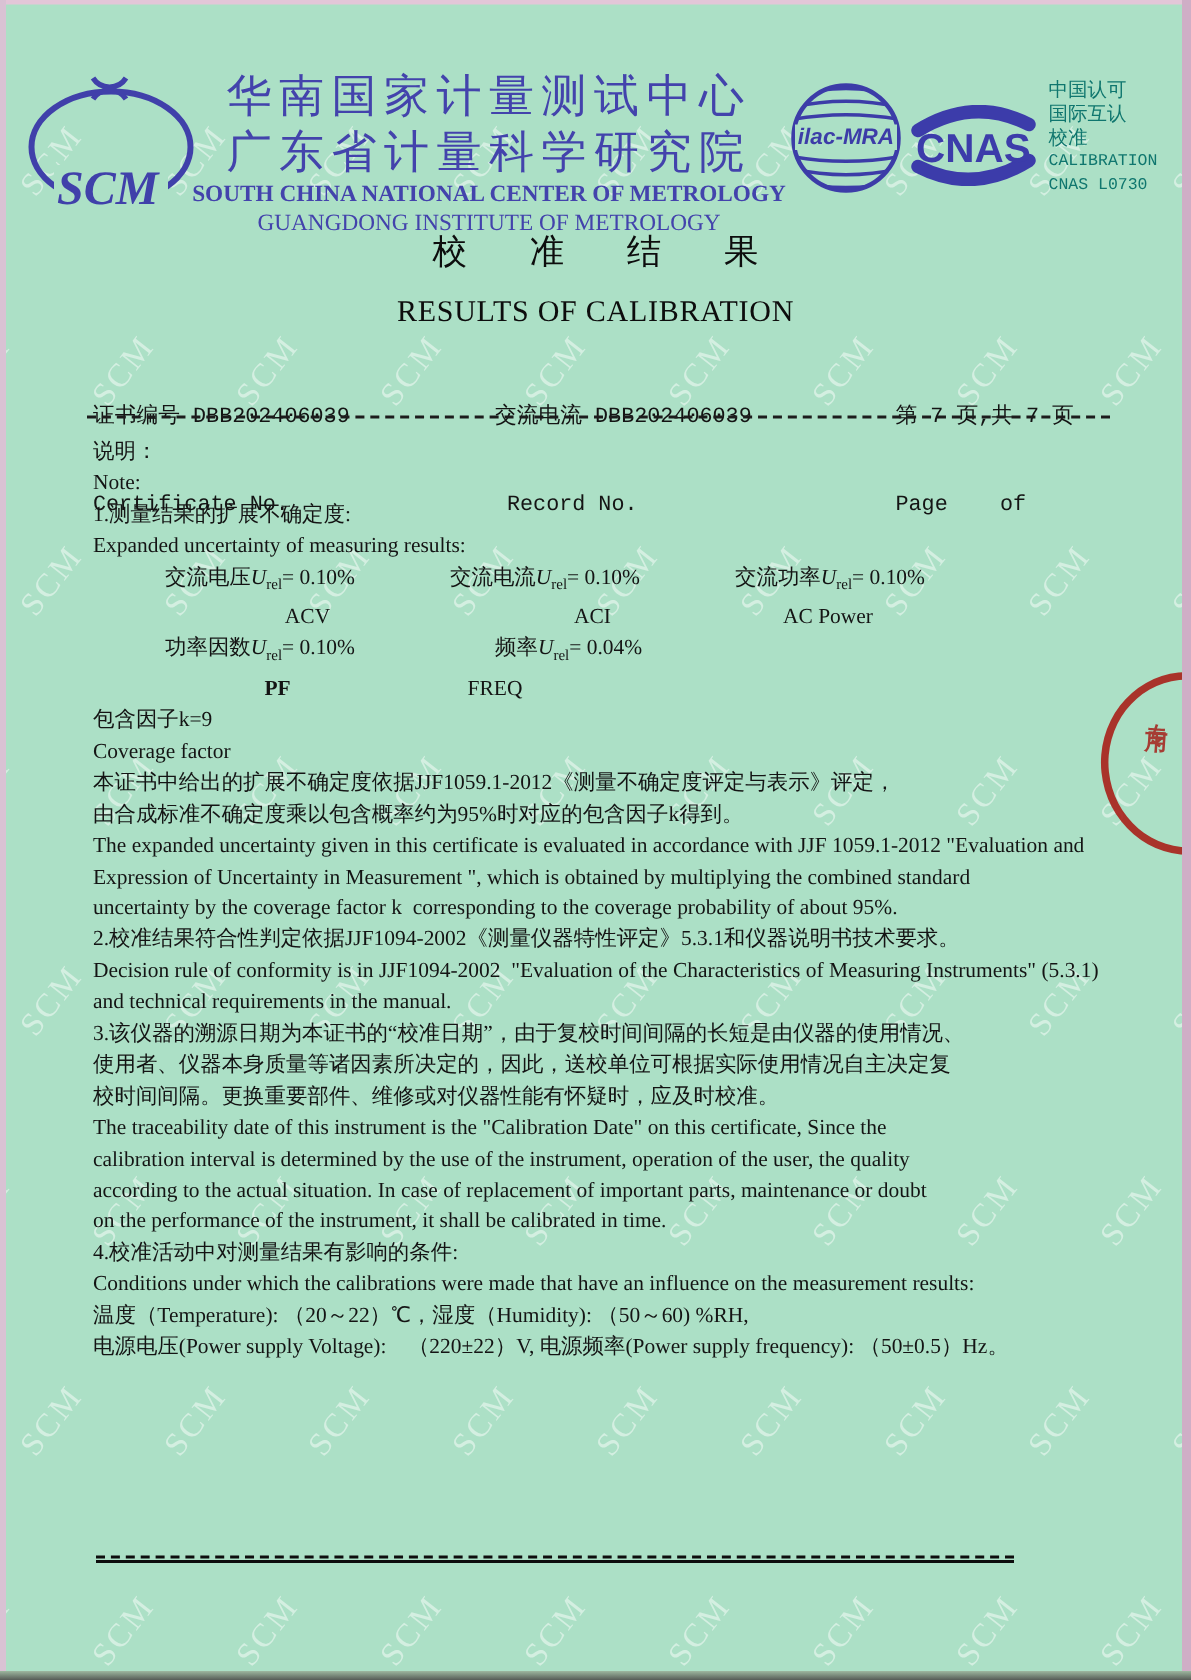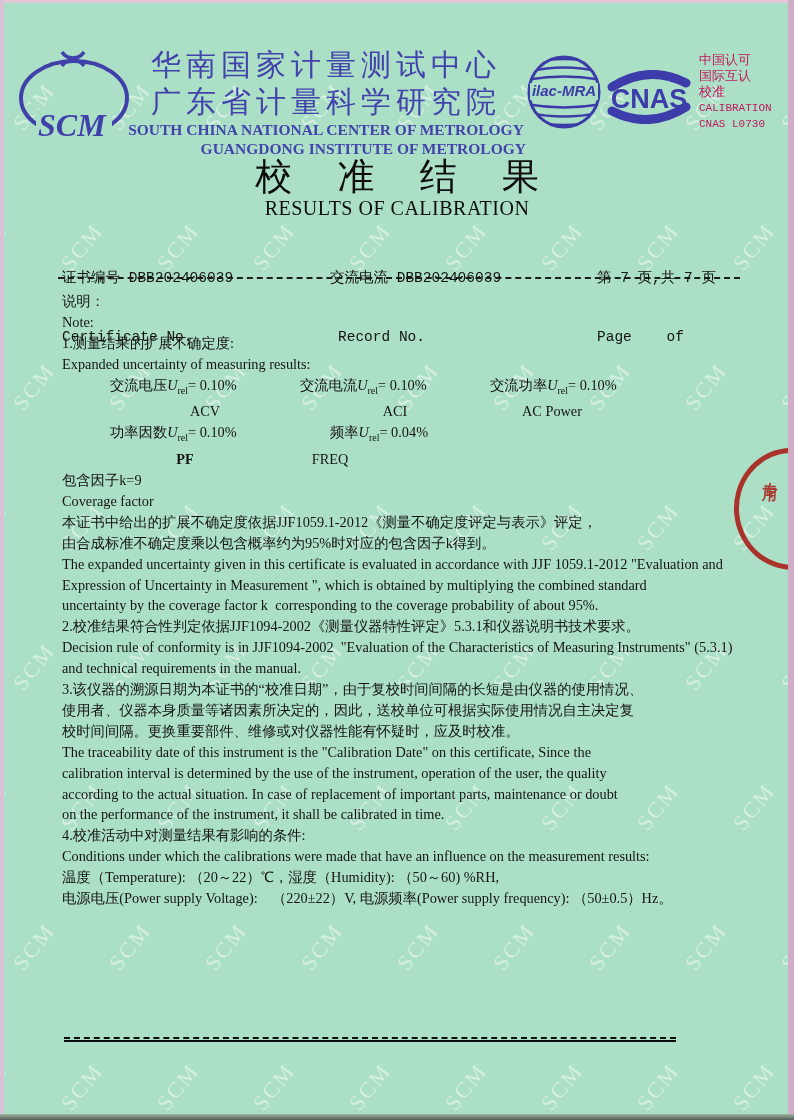--- a/index.html
+++ b/index.html
@@ -13,28 +13,28 @@
                background:linear-gradient(#9db79f,#565b56);}
   
   .wm-layer{position:absolute;inset:0;pointer-events:none;}
   .wm{position:absolute;transform:rotate(-52deg);font-family:"Liberation Serif",serif;
       font-size:22px;color:rgba(255,255,255,0.48);letter-spacing:2px;}
   
   .logo-svg{position:absolute;left:12px;top:44px;}
   .org{position:absolute;left:126px;top:46px;width:400px;text-align:center;color:#4343ac;}
   .org-cn{font-size:30px;font-weight:normal;letter-spacing:5px;line-height:37px;white-space:nowrap;}
   .org-en1{font-size:15.5px;font-weight:bold;line-height:19px;white-space:nowrap;}
-  .org-en2{font-size:15.5px;font-weight:bold;line-height:19px;white-space:nowrap;text-align:right;}
+  .org-en2{font-size:15.5px;font-weight:normal;line-height:19px;white-space:nowrap;}
   .ilac-svg{position:absolute;left:524px;top:52px;}
   .cnas-svg{position:absolute;left:606px;top:70px;}
-  .accred{position:absolute;left:699px;top:52px;color:#be185d;font-size:13px;line-height:16px;}
+  .accred{position:absolute;left:699px;top:52px;color:#0f766e;font-size:13px;line-height:16px;}
   .accred .en{font-family:"Liberation Mono",monospace;font-size:11px;letter-spacing:0;}
   
   .title-cn{position:absolute;left:0;top:152px;width:794px;text-align:center;
-            font-size:37px;letter-spacing:18px;text-indent:18px;color:#0d0d0d;}
+            font-size:23px;letter-spacing:18px;text-indent:18px;color:#0d0d0d;}
   .title-en{position:absolute;left:0;top:197px;width:794px;text-align:center;
             font-size:20px;letter-spacing:0.5px;color:#0d0d0d;}
   
   .cert-row{position:absolute;top:230px;left:0;width:794px;font-size:14.5px;line-height:19.5px;}
   .cert-col{position:absolute;white-space:pre;font-family:"Liberation Mono","DejaVu Sans Mono",monospace;}
   .cc-left{left:62px;}
   .cc-mid{left:330px;}
   .cc-right{left:597px;}
   .cc-l2{padding-left:8px;}
   .divider{position:absolute;top:277px;left:58px;width:682px;border-top:2px dashed #1c1c1c;}

